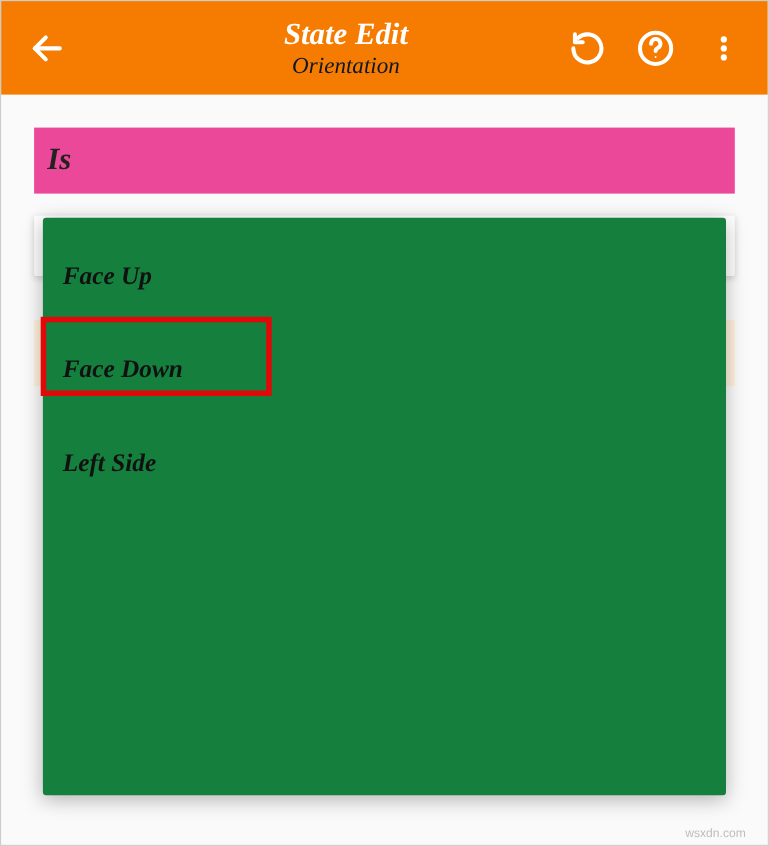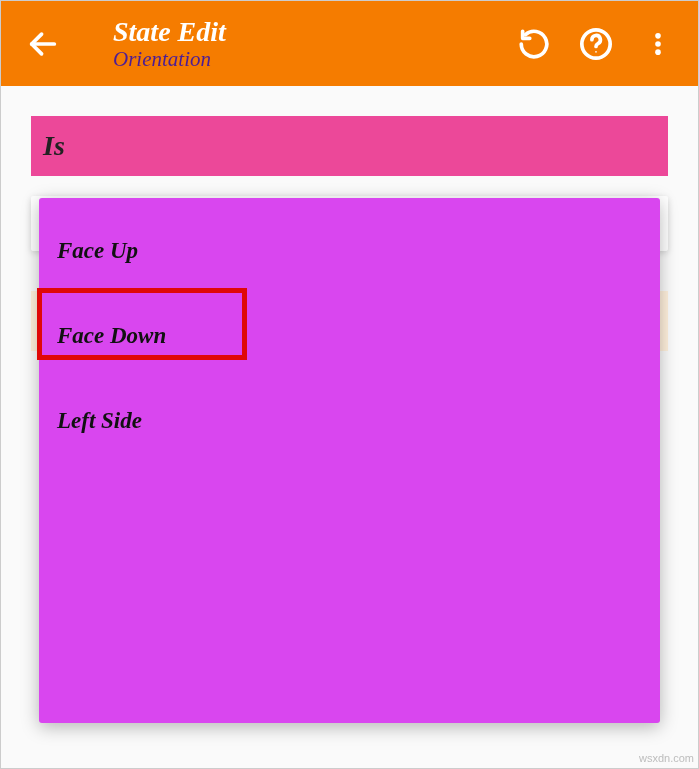--- a/index.html
+++ b/index.html
@@ -26,30 +26,31 @@
       align-items: center;
       justify-content: center;
     }
     .titles {
       flex: 1;
       padding-left: 40px;
       display: flex;
       flex-direction: column;
       justify-content: center;
       line-height: 1.15;
+      text-align: center;
     }
     .title {
       font-size: 28px;
       font-weight: bold;
       font-style: italic;
     }
     .subtitle {
       font-size: 21px;
       font-style: italic;
-      color: #4c1d95;
+      color: #0f172a;
       margin-top: -2px;
     }
     .actions {
       display: flex;
       gap: 26px;
       align-items: center;
       padding-right: 10px;
     }
     .actions .ico { width: 36px; height: 36px; display:flex; align-items:center; justify-content:center; }
     .section-label {
@@ -77,21 +78,21 @@
       top: 290px; height: 60px;
       background: #fff0dc;
       z-index: 0;
     }
     .dropdown {
       position: absolute;
       top: 197px;
       left: 38px;
       right: 38px;
       bottom: 45px;
-      background: #d946ef;
+      background: #15803d;
       box-shadow: 0 4px 18px rgba(0,0,0,0.28);
       border-radius: 3px;
       z-index: 10;
       padding: 10px 0;
     }
     .dd-item {
       height: 85px;
       display: flex;
       align-items: center;
       padding-left: 18px;
@@ -106,21 +107,21 @@
       top: 287px;
       left: 36px;
       width: 210px;
       height: 72px;
       border: 5px solid #e00808;
       z-index: 20;
       pointer-events: none;
     }
     .watermark {
       position: absolute;
-      right: 4px;
+      right: 20px;
       bottom: 4px;
       font-family: Arial, sans-serif;
       font-size: 11px;
       color: #bdbdbd;
       font-style: normal;
       z-index: 30;
     }
     svg { display:block; }
   </style>
 </head>

